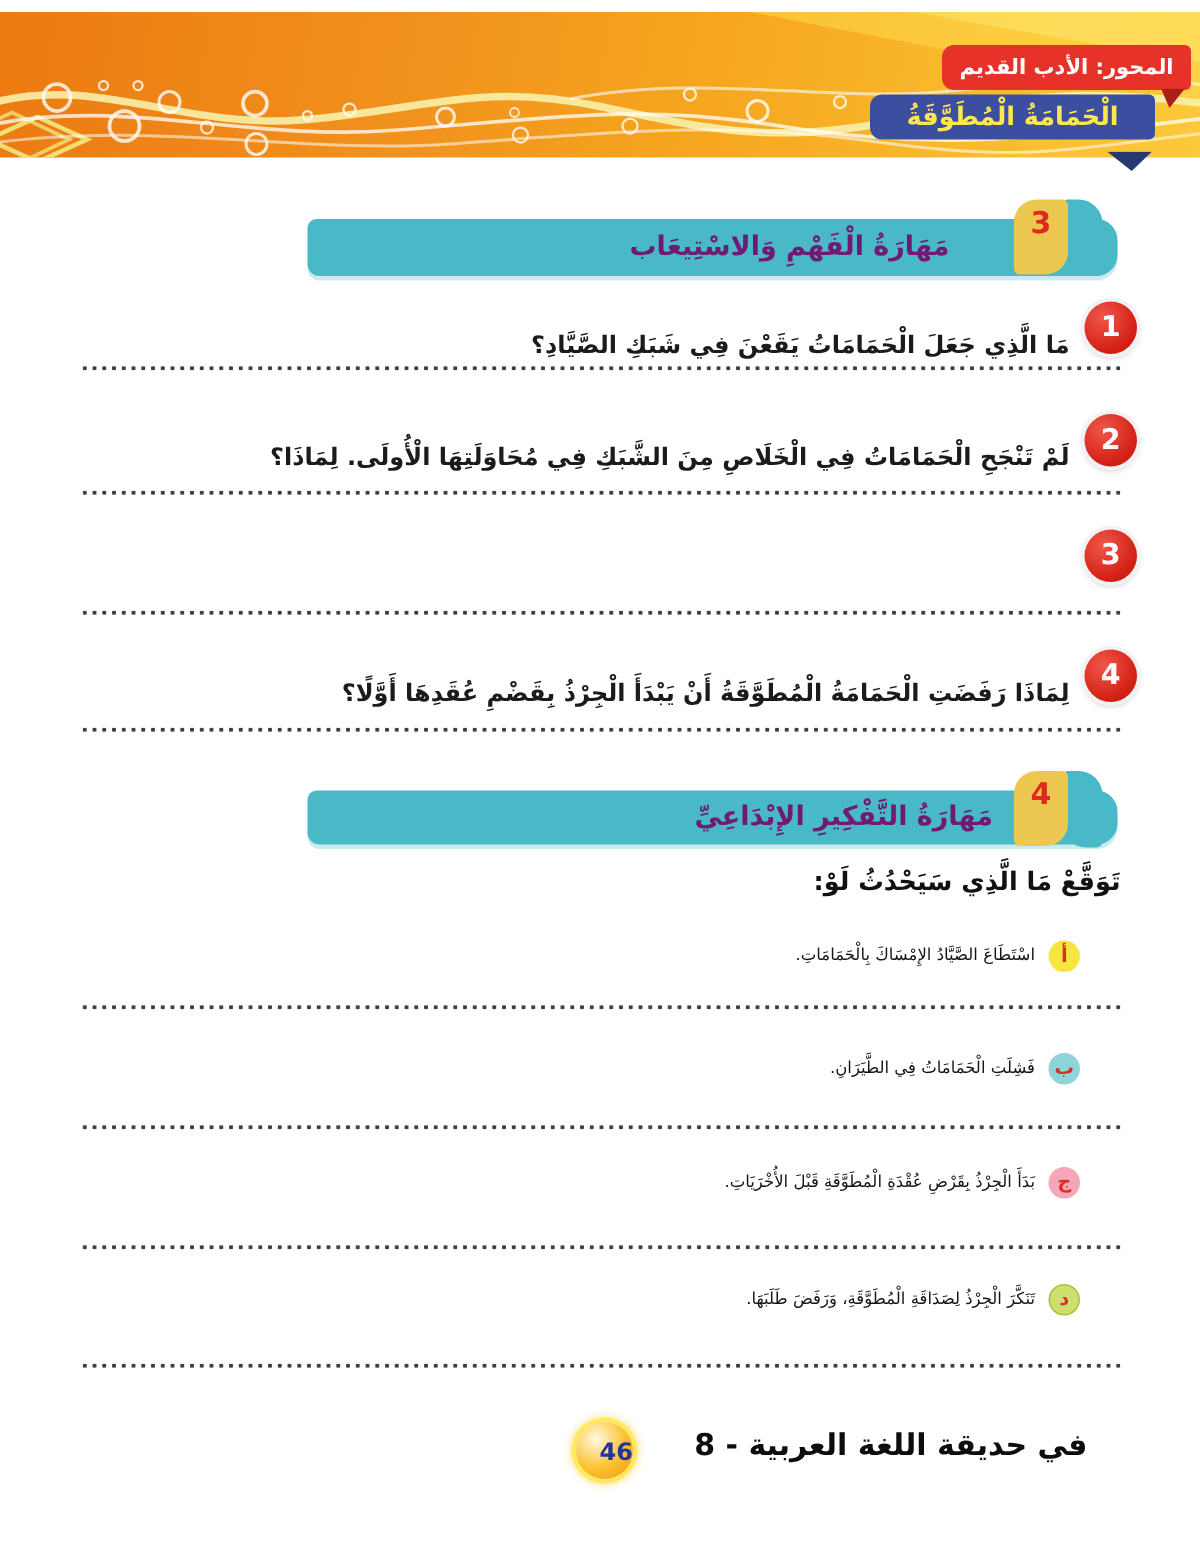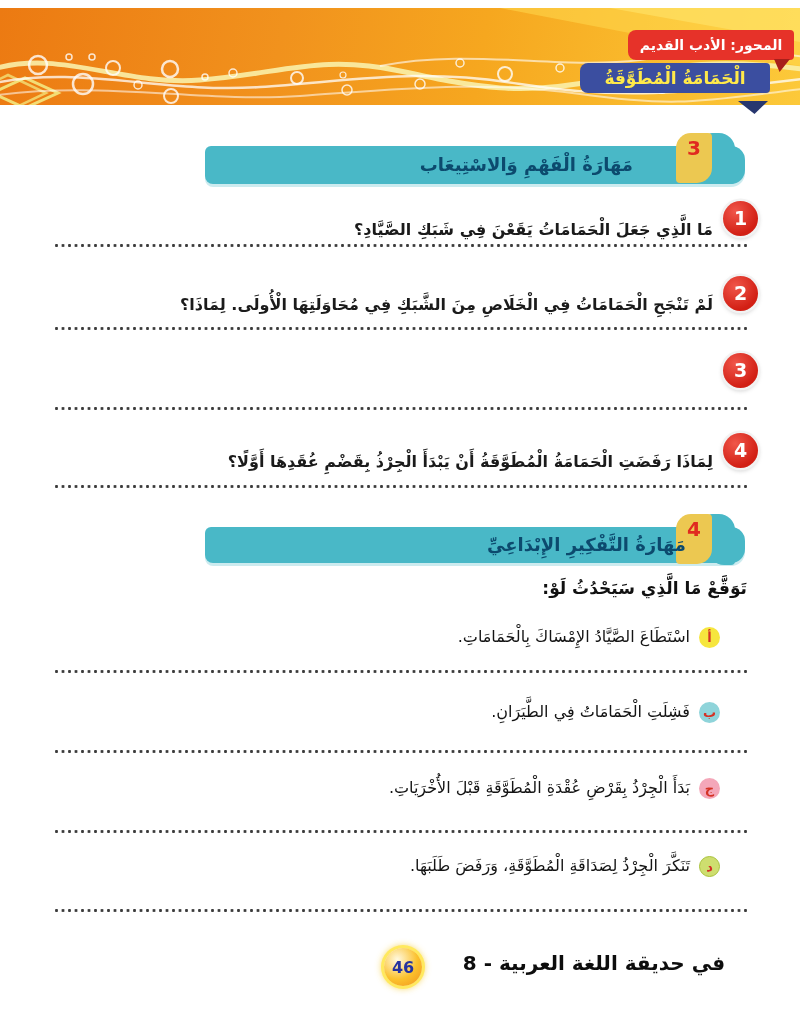--- a/index.html
+++ b/index.html
@@ -45,21 +45,21 @@
     background:#49b8c7; border-radius:4px 16px 4px 16px;
   }
   .banner-tab{
     position:absolute; right:33px; top:-13px; width:36px; height:50px;
     background:#ecc851; border-radius:15px 4px 15px 4px;
     display:flex; align-items:flex-start; justify-content:center;
     color:#e02a20; font-weight:700; font-size:20px; padding-top:3px;
   }
   .banner-title{
     position:absolute; top:0; height:38px; line-height:38px;
-    color:#0c4a6e; font-weight:700; font-size:18px; white-space:nowrap;
+    color:#701a75; font-weight:700; font-size:18px; white-space:nowrap;
   }
 
   
   .q-row{
     position:absolute; right:42px; height:40px;
     display:flex; align-items:center; gap:10px; direction:rtl;
   }
   .q-num{
     flex:0 0 auto; width:35px; height:35px; border-radius:50%;
     background:radial-gradient(circle at 35% 30%, #f0564a, #d21f14 70%);
@@ -82,32 +82,32 @@
   }
   .item-row{
     position:absolute; right:80px; height:40px;
     display:flex; align-items:center; gap:9px; direction:rtl;
   }
   .item-letter{
     flex:0 0 auto; width:21px; height:21px; border-radius:50%;
     color:#d43225; font-weight:700; font-size:13px;
     display:flex; align-items:center; justify-content:center;
   }
-  .item-text{ font-size:16px; font-weight:400; color:#141414; white-space:nowrap; line-height:1.6; }
+  .item-text{ font-size:11px; font-weight:400; color:#141414; white-space:nowrap; line-height:1.6; }
   .lc-a{ background:#f6e63e; }
   .lc-b{ background:#8fd4da; }
   .lc-c{ background:#f4a7b9; }
   .lc-d{ background:#cede6f; border:1px solid #a9c23c; }
 
   
   .page-badge{
     position:absolute; left:384px; top:948px; width:38px; height:38px; border-radius:50%;
     background:radial-gradient(circle at 35% 30%, #fff9e0, #fbc12d 55%, #f39c1f 90%);
     box-shadow:0 0 0 3px #ffe95e, 0 0 7px 2px rgba(245,197,24,.8);
-    display:flex; align-items:center; justify-content:center;
+    display:flex; align-items:center; 
     color:#2433a0; font-weight:700; font-size:16px;
   }
   .book-title{
     position:absolute; right:75px; top:951px;
     font-weight:700; font-size:20px; color:#0d0d0d; white-space:nowrap;
   }
 </style>
 </head>
 <body>
 
@@ -188,21 +188,21 @@
     <span class="q-num">4</span>
     <span class="q-text">لِمَاذَا رَفَضَتِ الْحَمَامَةُ الْمُطَوَّقَةُ أَنْ يَبْدَأَ الْجِرْذُ بِقَضْمِ عُقَدِهَا أَوَّلًا؟</span>
   </div>
   <div class="answer-line" style="top:484px;"></div>
 
   <div class="section-banner" style="top:527px; height:36px;">
     <div class="banner-curl"></div>
     <div class="banner-tab">
       <span>4</span>
     </div>
-    <div class="banner-title" style="right:59px; height:36px; line-height:36px;text-align:center;">مَهَارَةُ التَّفْكِيرِ الإِبْدَاعِيِّ</div>
+    <div class="banner-title" style="right:83px; height:36px; line-height:36px;text-align:center;">مَهَارَةُ التَّفْكِيرِ الإِبْدَاعِيِّ</div>
   </div>
 
   <div class="intro-line" style="top:575px;">تَوَقَّعْ مَا الَّذِي سَيَحْدُثُ لَوْ:</div>
 
   <div class="item-row" style="top:617px;">
     <span class="item-letter lc-a">أ</span>
     <span class="item-text">اسْتَطَاعَ الصَّيَّادُ الإِمْسَاكَ بِالْحَمَامَاتِ.</span>
   </div>
   <div class="answer-line" style="top:669px;"></div>
 

